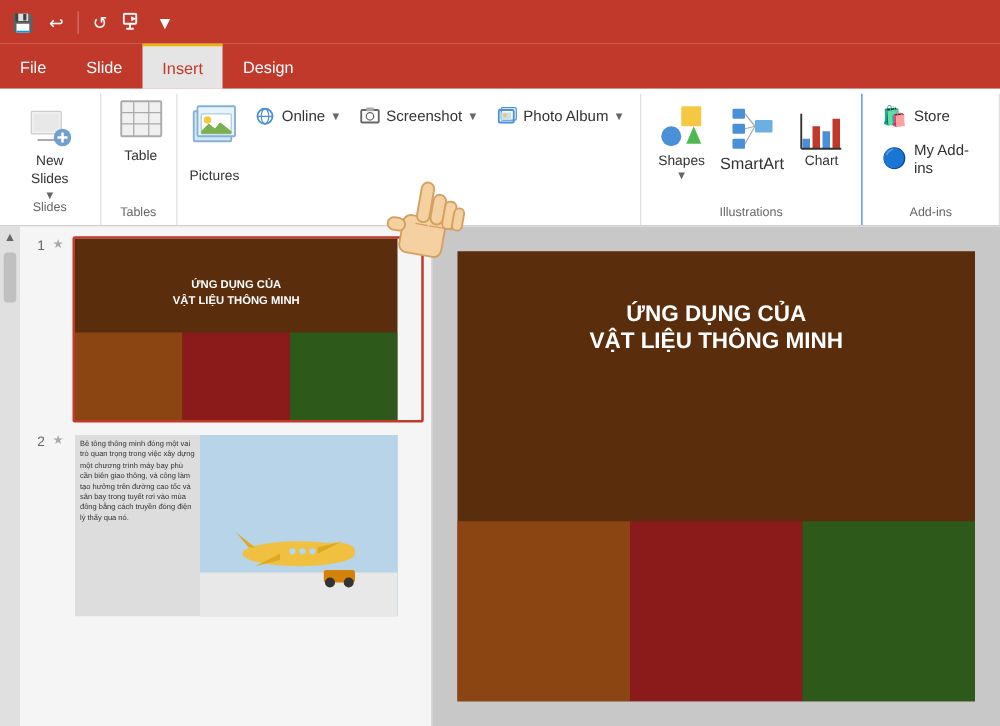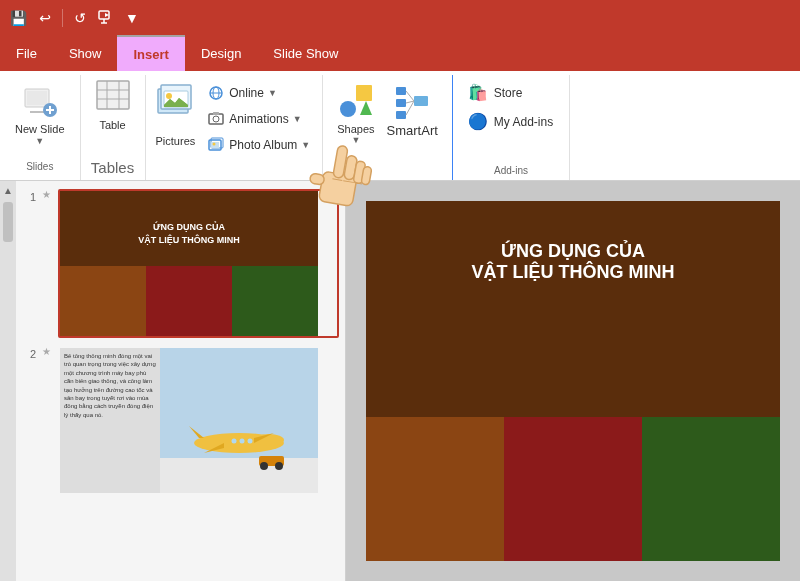--- a/index.html
+++ b/index.html
@@ -30,24 +30,24 @@
       align-items: stretch;
     }
     .menu-item {
       padding: 0 16px;
       display: flex; align-items: center;
       color: white; font-size: 13px;
       cursor: pointer;
       position: relative;
     }
     .menu-item.active {
-      background: #f0abfc;
+      background: #e5e5e5;
       color: #c0392b;
-      font-weight: 700;
-      border-top: 2px solid #a3a3a3;
+      font-weight: 400;
+      border-top: 2px solid #eab308;
     }
 
     
     .ribbon {
       background: white;
       border-bottom: 1px solid #d0d0d0;
       height: 110px;
       display: flex;
       align-items: stretch;
       padding: 4px 0 0 0;
@@ -95,21 +95,21 @@
     .images-group-label {
       font-size: 10px; color: #666;
       position: absolute; bottom: 4px; left: 0; right: 0; text-align: center;
     }
     .pictures-btn {
       display: flex; flex-direction: column; align-items: center;
       padding: 4px 6px; cursor: pointer; border-radius: 2px;
     }
 
     .online-photo-album-col {
-      display: flex; flex-direction: column; gap: 2px; padding-top: 2px;
+      display: flex; flex-direction: row; gap: 2px; padding-top: 2px;
     }
     .ribbon-small-btn {
       display: flex; align-items: center; gap: 4px;
       padding: 3px 6px; cursor: pointer; border-radius: 2px;
       font-size: 12px; color: #333; white-space: nowrap;
     }
     .small-icon { width: 18px; height: 18px; display: inline-flex; align-items: center; justify-content: center; }
 
     
     .illustrations-group {
@@ -267,43 +267,42 @@
         <line x1="3" y1="13" x2="9" y2="13" stroke="white" stroke-width="1.5"></line>
         <polygon points="7,3 7,7 11,5" fill="white"></polygon>
       </svg>
     </div>
     <div class="title-bar-btn">▼</div>
   </div>
 </div>
 
 <div class="menu-bar">
   <div class="menu-item">File</div>
-  <div class="menu-item">Show</div>
+  <div class="menu-item">Slide</div>
   <div class="menu-item active">Insert</div>
   <div class="menu-item">Design</div>
-  <div class="menu-item slideshow">Slide Show</div>
 </div>
 
 <div class="ribbon" style="position:relative;">
 
   <div style="display:flex;flex-direction:column;align-items:center;padding:4px 6px;border-right:1px solid #e0e0e0;position:relative;min-width:70px;">
     <div class="ribbon-group-content" style="padding-bottom:16px;flex:1;display:flex;align-items:flex-start;">
       <div class="new-slide-btn">
         <div class="new-slide-icon">
           <svg width="36" height="36" viewBox="0 0 36 36">
             <rect x="3" y="5" width="24" height="18" rx="1" fill="#f0f0f0" stroke="#ccc" stroke-width="1"></rect>
             <rect x="5" y="7" width="20" height="14" fill="#e8e8e8"></rect>
             <line x1="8" y1="28" x2="28" y2="28" stroke="#aaa" stroke-width="1.5"></line>
             <circle cx="28" cy="26" r="7" fill="#70a0d0"></circle>
             <line x1="28" y1="22" x2="28" y2="30" stroke="white" stroke-width="2"></line>
             <line x1="24" y1="26" x2="32" y2="26" stroke="white" stroke-width="2"></line>
           </svg>
         </div>
         <div class="btn-label" style="font-size:11px;color:#333;text-align:center;line-height:1.3;">New
-Slide</div>
+Slides</div>
         <span class="dropdown-arrow">▼</span>
       </div>
     </div>
     <div style="font-size:10px;color:#666;position:absolute;bottom:8px;left:0;right:0;text-align:center;">Slides</div>
   </div>
 
   <div style="display:flex;flex-direction:column;align-items:flex-start;padding:4px 6px;border-right:1px solid #e0e0e0;position:relative;min-width:60px;">
     <div style="flex:1;display:flex;align-items:flex-start;padding-bottom:16px;">
       <div class="table-btn">
         <div class="table-icon">
@@ -311,21 +310,21 @@
             <rect x="2" y="4" width="32" height="28" rx="1" fill="#f0f0f0" stroke="#aaa" stroke-width="1.5"></rect>
             <line x1="2" y1="13" x2="34" y2="13" stroke="#aaa" stroke-width="1"></line>
             <line x1="2" y1="22" x2="34" y2="22" stroke="#aaa" stroke-width="1"></line>
             <line x1="12" y1="4" x2="12" y2="32" stroke="#aaa" stroke-width="1"></line>
             <line x1="24" y1="4" x2="24" y2="32" stroke="#aaa" stroke-width="1"></line>
           </svg>
         </div>
         <div style="font-size:11px;color:#333;">Table</div>
       </div>
     </div>
-    <div style="font-size:15px;color:#666;position:absolute;bottom:4px;left:0;right:0;text-align:center;">Tables</div>
+    <div style="font-size:10px;color:#666;position:absolute;bottom:4px;left:0;right:0;text-align:center;">Tables</div>
   </div>
 
   <div class="images-group">
 
     <div class="pictures-btn" style="display:flex;flex-direction:column;align-items:center;padding:4px 4px;">
       <svg width="38" height="52" viewBox="0 0 38 52">
         <rect x="2" y="6" width="30" height="24" rx="1" fill="#d0e8f8" stroke="#88b0d0" stroke-width="1.5"></rect>
         <rect x="5" y="2" width="30" height="24" rx="1" fill="#e8f4fc" stroke="#88b0d0" stroke-width="1.5"></rect>
         <rect x="8" y="8" width="24" height="16" rx="1" fill="white" stroke="#aacce0" stroke-width="1"></rect>
         <circle cx="13" cy="13" r="3" fill="#f5c842"></circle>
@@ -348,21 +347,21 @@
         <span class="dropdown-arrow">▼</span>
       </div>
       <div class="ribbon-small-btn">
         <span class="small-icon">
           <svg width="16" height="16" viewBox="0 0 16 16">
             <rect x="1" y="3" width="14" height="10" rx="1" fill="none" stroke="#666" stroke-width="1.5"></rect>
             <circle cx="8" cy="8" r="3" fill="none" stroke="#666" stroke-width="1"></circle>
             <rect x="5" y="1" width="6" height="3" rx="0.5" fill="#aaa"></rect>
           </svg>
         </span>
-        <span>Animations</span>
+        <span>Screenshot</span>
         <span class="dropdown-arrow">▼</span>
       </div>
       <div class="ribbon-small-btn">
         <span class="small-icon">
           <svg width="16" height="16" viewBox="0 0 16 16">
             <rect x="1" y="3" width="12" height="10" rx="1" fill="none" stroke="#4a90d9" stroke-width="1.5"></rect>
             <rect x="3" y="1" width="12" height="10" rx="1" fill="none" stroke="#4a90d9" stroke-width="1"></rect>
             <rect x="3" y="5" width="8" height="6" fill="#c8dff0"></rect>
             <circle cx="6" cy="7" r="1.5" fill="#f5c842"></circle>
           </svg>
@@ -388,20 +387,32 @@
         <rect x="2" y="4" width="10" height="8" rx="1" fill="#4a90d9"></rect>
         <rect x="2" y="16" width="10" height="8" rx="1" fill="#4a90d9"></rect>
         <rect x="2" y="28" width="10" height="8" rx="1" fill="#4a90d9"></rect>
         <line x1="12" y1="8" x2="20" y2="18" stroke="#aaa" stroke-width="1"></line>
         <line x1="12" y1="20" x2="20" y2="18" stroke="#aaa" stroke-width="1"></line>
         <line x1="12" y1="32" x2="20" y2="18" stroke="#aaa" stroke-width="1"></line>
         <rect x="20" y="13" width="14" height="10" rx="1" fill="#6ab0e0"></rect>
       </svg>
       <div style="font-size:13px;color:#333;">SmartArt</div>
     </div>
+    <div class="illus-btn">
+      <svg width="36" height="40" viewBox="0 0 36 40">
+        <rect x="3" y="28" width="6" height="8" fill="#4a90d9"></rect>
+        <rect x="11" y="18" width="6" height="18" fill="#c0392b"></rect>
+        <rect x="19" y="22" width="6" height="14" fill="#4a90d9"></rect>
+        <rect x="27" y="12" width="6" height="24" fill="#c0392b"></rect>
+        <line x1="2" y1="36" x2="34" y2="36" stroke="#333" stroke-width="1.5"></line>
+        <line x1="2" y1="8" x2="2" y2="36" stroke="#333" stroke-width="1.5"></line>
+      </svg>
+      <div style="font-size:11px;color:#333;">Chart</div>
+    </div>
+    <div class="illustrations-group-label">Illustrations</div>
   </div>
 
   <div class="addins-group">
     <div class="addins-col">
       <div class="addin-btn">
         <span style="font-size:16px;">🛍️</span>
         <span>Store</span>
       </div>
       <div class="addin-btn">
         <span style="font-size:16px;">🔵</span>

